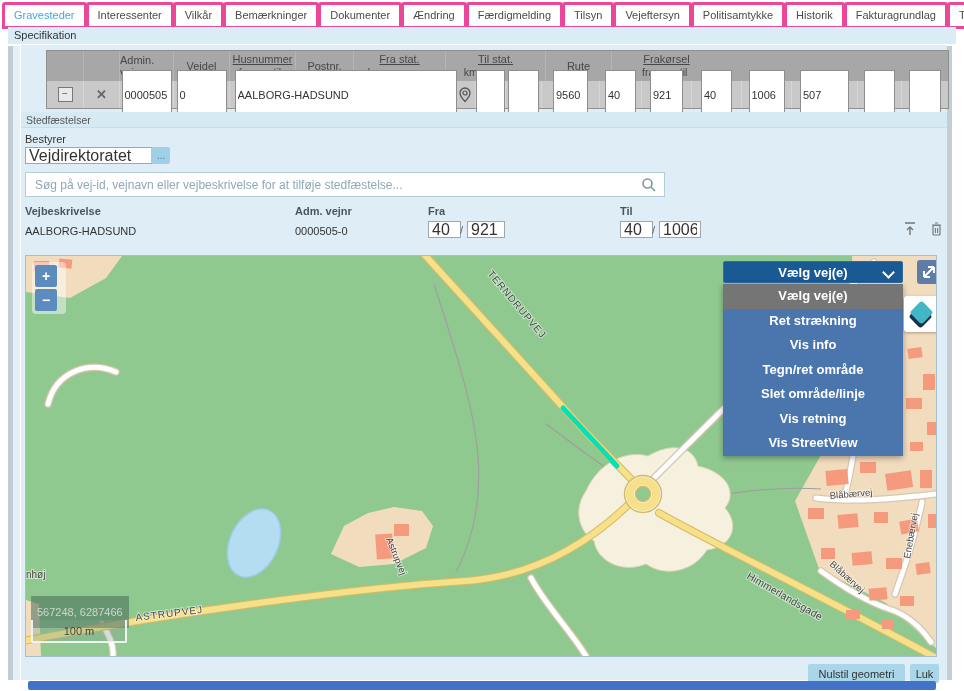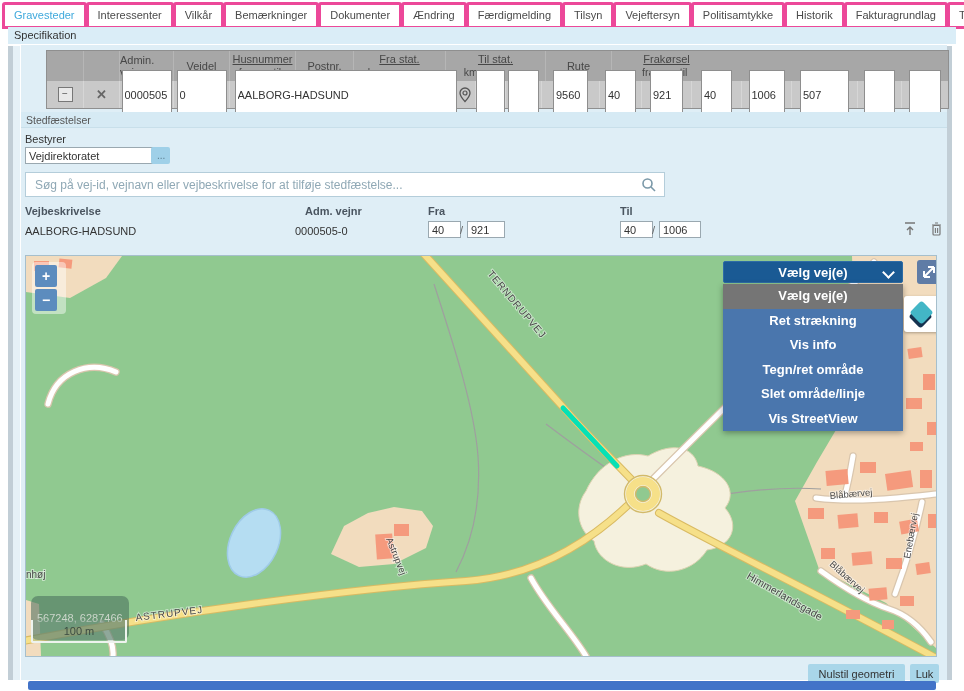--- a/index.html
+++ b/index.html
@@ -40,21 +40,21 @@
   .w-frak{width:91px;padding-left:19px;}.w-ffra{width:44px;}.w-ftil{width:47px;}
   .exp-icon{width:13px;height:13px;border:1px solid #777;background:#e9e9e9;color:#555;
             font-size:10px;line-height:11px;text-align:center;cursor:pointer;}
   .x-icon{font-size:13px;font-weight:bold;color:#666;cursor:pointer;}
 
   
   .stedbar{position:absolute;left:21px;top:112px;width:926px;height:16px;background:#d6eaf4;
            font-size:10.5px;color:#555;line-height:16px;padding-left:5px;box-sizing:border-box;
            border-bottom:1px solid #c8dfea;}
   .lbl{font-size:11px;color:#333;}
-  .field{height:15px;border:1px solid #9aa8b0;font-size:11px;font-family:"Liberation Sans",sans-serif;
+  .field{height:15px;border:1px solid #9aa8b0;font-size:16px;font-family:"Liberation Sans",sans-serif;
          padding:0 3px;background:#fff;color:#333;}
   .browse{position:absolute;left:151px;top:147px;width:19px;height:17px;background:#9fd0e8;border:none;
           color:#5c7e90;font-size:10px;line-height:10px;border-radius:2px;cursor:pointer;}
   .search{position:absolute;left:25px;top:172px;width:640px;height:25px;border:1px solid #b4cdda;
           background:#fff;font-size:12px;font-family:"Liberation Sans",sans-serif;color:#333;
           padding:0 30px 0 9px;box-sizing:border-box;}
   .search::placeholder{color:#8fa8b5;}
   .thead{font-size:11px;font-weight:bold;color:#4a5560;}
   .tval{font-size:11px;color:#333;}
   .sep{font-size:11px;color:#666;}
@@ -86,21 +86,21 @@
          background:#4a76ad;cursor:pointer;}
   .mitem.selected{background:#757575;}
   .expand-btn{position:absolute;left:891px;top:4px;width:24px;height:24px;background:#5f7ca6;
               border:none;border-radius:3px;cursor:pointer;padding:0;}
   .layers-btn{position:absolute;left:878px;top:40px;width:36px;height:36px;background:#fff;
               border:none;border-radius:3px;box-shadow:0 1px 3px rgba(0,0,0,0.3);cursor:pointer;}
   .dia{position:absolute;width:17px;height:17px;border-radius:3px;transform:rotate(45deg);}
   .dia1{left:8px;top:12px;background:#16324f;}
   .dia2{left:9px;top:8px;background:#43b6c6;}
   .coordbox{position:absolute;left:5px;top:340px;background:rgba(70,105,90,0.55);color:#ccd6cb;
-            font-size:11px;padding:16px 6px;border-radius:7px;}
+            font-size:11px;padding:10px 6px;border-radius:1px;}
   .scalebar{position:absolute;left:5px;top:364px;width:92px;height:21px;background:rgba(125,160,140,0.35);
             border-left:2px solid #eef3ee;border-right:2px solid #eef3ee;border-bottom:2px solid #eef3ee;
             color:#3c4c42;font-size:11px;display:flex;align-items:center;justify-content:center;
             border-radius:0 0 2px 2px;}
 
   
   .fbtn{position:absolute;top:664px;height:19px;background:#a9d6e9;border:none;border-radius:2px;
         font-size:11px;color:#333;font-family:"Liberation Sans",sans-serif;cursor:pointer;padding:0 8px;}
   .bluebar{position:absolute;left:28px;top:681px;width:908px;height:9px;background:#4273c8;border-radius:2px;}
 </style>
@@ -227,21 +227,21 @@
 <input class="abs field" style="left: 25px; top: 147px; width: 120px;" value="Vejdirektoratet">
 <button class="browse">...</button>
 
 <input class="search" placeholder="Søg på vej-id, vejnavn eller vejbeskrivelse for at tilføje stedfæstelse..." style="">
 <svg class="abs" style="left:641px;top:177px;" width="16" height="16" viewBox="0 0 16 16">
   <circle cx="6.5" cy="6.5" r="4.5" fill="none" stroke="#7a98a8" stroke-width="1.6"></circle>
   <line x1="10" y1="10" x2="14" y2="14" stroke="#7a98a8" stroke-width="1.6"></line>
 </svg>
 
 <div class="abs thead" style="left:25px;top:205px;">Vejbeskrivelse</div>
-<div class="abs thead" style="left:305px;top:205px;">Adm. vejnr</div>
+<div class="abs thead" style="left:295px;top:205px;">Adm. vejnr</div>
 <div class="abs thead" style="left:428px;top:205px;">Fra</div>
 <div class="abs thead" style="left:620px;top:205px;">Til</div>
 
 <div class="abs tval" style="left:25px;top:225px;">AALBORG-HADSUND</div>
 <div class="abs tval" style="left:295px;top:225px;">0000505-0</div>
 <input class="abs field" style="left: 428px; top: 221px; width: 25px;" value="40">
 <span class="abs sep" style="left:460px;top:224px;">/</span>
 <input class="abs field" style="left: 467px; top: 221px; width: 30px;" value="921">
 <input class="abs field" style="left: 620px; top: 221px; width: 25px;" value="40">
 <span class="abs sep" style="left:652px;top:224px;">/</span>
@@ -351,20 +351,21 @@
   <div class="vaelg-btn">
     <span>Vælg vej(e)</span>
     <span class="chev"></span>
   </div>
   <div class="menu">
     <div class="mitem selected">Vælg vej(e)</div>
     <div class="mitem">Ret strækning</div>
     <div class="mitem">Vis info</div>
     <div class="mitem">Tegn/ret område</div>
     <div class="mitem">Slet område/linje</div>
+    <div class="mitem">Vis retning</div>
     <div class="mitem">Vis StreetView</div>
   </div>
 
   <button class="expand-btn">
     <svg width="24" height="24" viewBox="0 0 24 24">
       <path d="M7 17 L17 7 M17 7 H11 M17 7 V13 M7 17 H13 M7 17 V11" fill="none" stroke="#fff" stroke-width="2"></path>
     </svg>
   </button>
 
   <button class="layers-btn">

